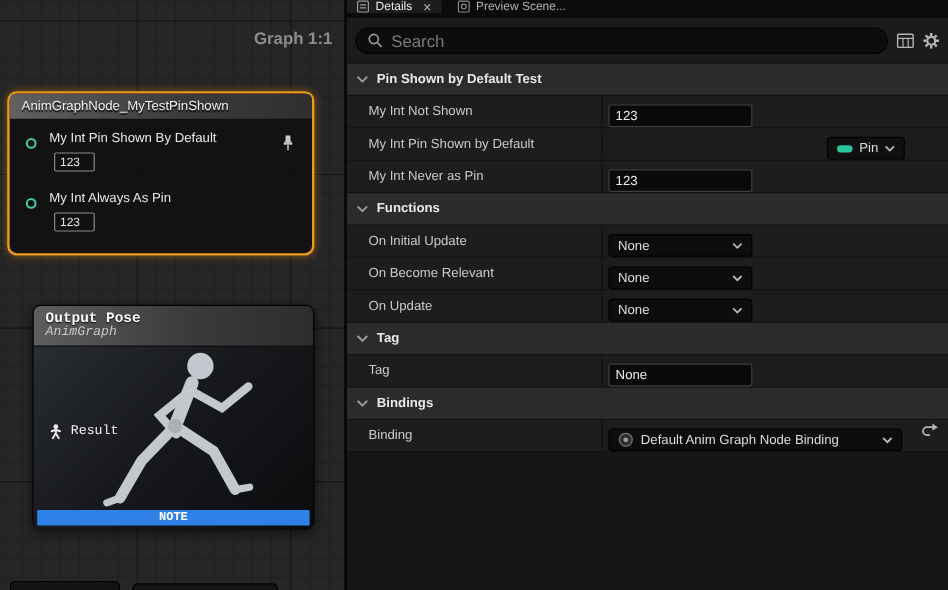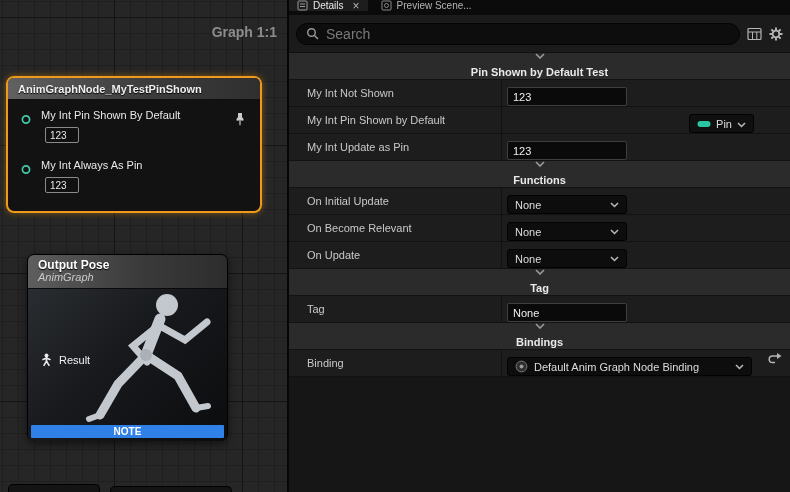--- a/index.html
+++ b/index.html
@@ -24,39 +24,40 @@
   .node { position:absolute; border-radius:8px; }
   .node-main {
     left:6px; top:76px; width:256px; height:137px;
     background:rgba(17,17,17,.93);
     border:2px solid #ef9a1a;
     box-shadow:0 0 7px rgba(232,147,12,.45);
   }
   .node-main .hdr {
     height:22px; border-radius:5px 5px 0 0;
     background:linear-gradient(90deg,#616161,#3c3c3c 55%,#2f2f2f);
-    color:#f0f0f0; font-size:11px; font-weight:bold; line-height:22px;
+    color:#f0f0f0; font-size:11px; font-weight:normal; line-height:22px;
     padding-left:10px; text-shadow:0 1px 1px #000;
     border-bottom:1px solid #101010;
     white-space:nowrap; overflow:hidden;
   }
   .pin-circle { position:absolute; left:13px; width:11px; height:11px; }
   .pin-label { position:absolute; left:33px; color:#e8e8e8; font-size:11px; white-space:nowrap; }
   .pin-value {
     position:absolute; left:37px; width:34px; height:16px;
     background:#101010; border:1px solid #8a8a8a; border-radius:2px;
     color:#e8e8e8; font-size:10px; padding:0 4px;
     font-family:"Liberation Sans","DejaVu Sans",sans-serif;
   }
   .tack { position:absolute; right:14px; top:34px; }
 
   .node-output {
-    left:27px; top:254px; width:201px; height:187px;
+    left:27px; top:254px; width:235px; height:187px;
     background:#101214; border:1px solid #000; border-radius:7px;
     box-shadow:0 3px 8px rgba(0,0,0,.55);
+    font-family:Liberation Mono, monospace;
   }
   .node-output .hdr {
     height:34px; border-radius:6px 6px 0 0;
     background:linear-gradient(90deg,#5e5e5e,#3b3b3b 55%,#2d2d2d);
     padding:3px 0 0 10px; border-bottom:1px solid #0a0a0a;
   }
   .node-output .hdr .title { font-size:12px; font-weight:bold; color:#fff; text-shadow:0 1px 1px #000; }
   .node-output .hdr .sub { font-size:11px; font-style:italic; color:#c9c9c9; margin-top:-1px; }
   .node-output .preview {
     position:relative; height:152px; overflow:hidden;
@@ -91,21 +92,21 @@
   .searchbox input {
     flex:1; background:transparent; border:none; outline:none; color:#ddd; font-size:14px;
     font-family:"Liberation Sans","DejaVu Sans",sans-serif;
   }
   .searchbox input::placeholder { color:#7a7a7a; }
   .tool-icon { display:flex; align-items:center; }
 
   .sec-hdr {
     height:27px; background:#2b2b2b; border-bottom:1px solid #121212;
     display:flex; align-items:center; gap:7px; padding:0 8px;
-    font-size:11px; font-weight:bold; color:#e9e9e9;flex-direction:column;
+    font-size:11px; font-weight:bold; color:#e9e9e9;
   }
   .prop-row { height:27px; background:#1d1d1d; border-bottom:1px solid #121212; display:flex; align-items:flex-end; }
   .prop-row .lbl {
     width:213px; flex:0 0 213px; padding-left:18px; font-size:11px; color:#c9c9c9;
     border-right:1px solid #121212; align-self:stretch; display:flex; align-items:center;
     white-space:nowrap; overflow:hidden;
   }
   .prop-row .ctrl { flex:1; display:flex; align-items:center; padding:0 8px 0 5px; }
   .txt-input {
     width:120px; height:19px; background:#0a0a0a; border:1px solid #3f3f3f; border-radius:2px;
@@ -266,21 +267,21 @@
               <rect x="0.5" y="1" width="13" height="6" rx="3" fill="#2bc6a0"></rect>
             </svg>
           <span>Pin</span>
           <span class="caret" style="margin-left:auto"><svg width="9" height="6" viewBox="0 0 9 6">
                 <path d="M1 1l3.5 3.5L8 1" fill="none" stroke="#bbb" stroke-width="1.5"></path>
               </svg></span>
         </div>
       </div>
     </div>
     <div class="prop-row">
-      <div class="lbl">My Int Update as Pin</div>
+      <div class="lbl">My Int Never as Pin</div>
       <div class="ctrl">
           <input class="txt-input" value="123" style="">
         </div>
     </div>
 
     <div class="sec-hdr">
       <svg width="10" height="6" viewBox="0 0 10 6">
           <path d="M1 1l4 4 4-4" fill="none" stroke="#9a9a9a" stroke-width="1.6"></path>
         </svg>
       <span>Functions</span>

